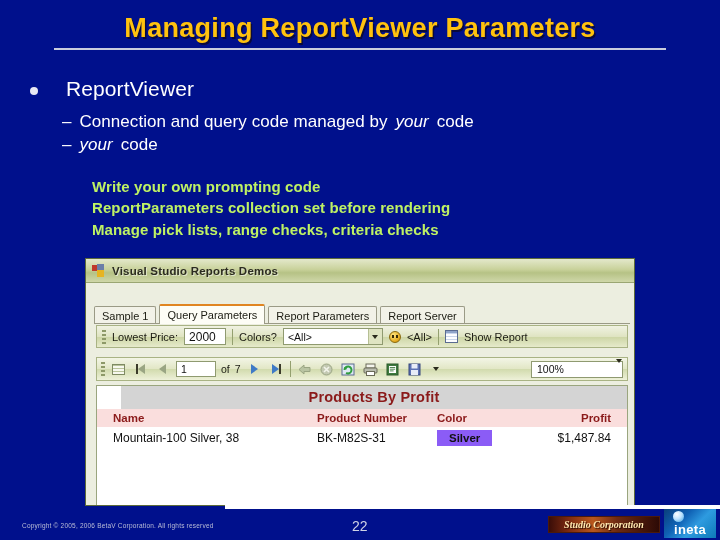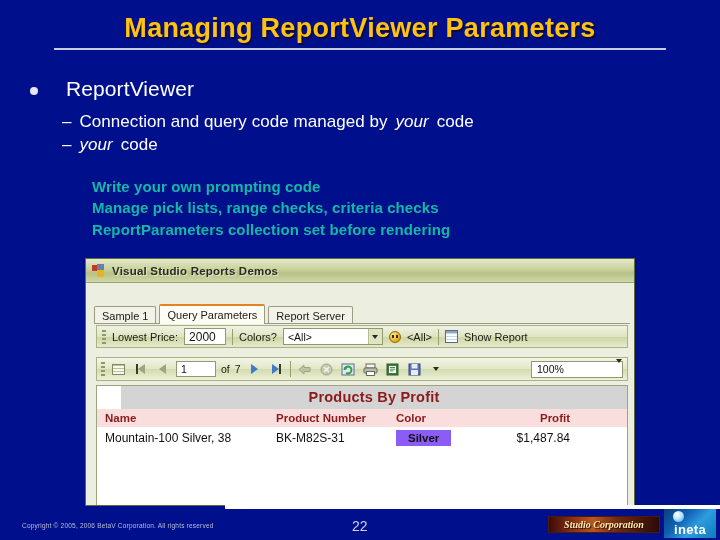--- a/index.html
+++ b/index.html
@@ -50,21 +50,21 @@
   .lvl2 .row {
     display:flex; align-items:baseline; gap:8px;
     color:#ffffff; font-size:17px; line-height:1.35;
     letter-spacing:0.05px;
   }
   .lvl2 .dash { flex:0 0 auto; }
   .lvl2 em { font-style:italic; }
 
   .lvl3 {
     position:absolute; left:92px; top:176px; width:600px;
-    color:#14b8a6; font-weight:bold; font-size:15px; line-height:1.42;
+    color:#bef264; font-weight:bold; font-size:15px; line-height:1.42;
     letter-spacing:0.1px;
   }
 
   
   .shot {
     position:absolute; left:85px; top:258px; width:550px; height:248px;
     background:#eceee0;
     border:1px solid #5d6b3a;
     overflow:hidden;
     font-size:11px;
@@ -214,21 +214,21 @@
   }
   .rpt-head {
     display:flex; background:#fadedd;
     color:#8b1a1a; font-weight:bold; font-size:11.5px;
     padding:3px 0;
   }
   .rpt-row {
     display:flex; background:#ffffff; color:#111; font-size:12px;
     padding:3px 0; align-items:center;
   }
-  .c-name  { width:179px; padding-left:8px; }
+  .c-name  { width:220px; padding-left:16px; }
   .c-num   { width:120px; }
   .c-color { width:82px; }
   .c-prof  { width:100px; text-align:right; padding-right:8px; }
   .rpt-row .c-color span {
     background:#8b5cf6; display:inline-block; padding:2px 12px;
     font-weight:bold; font-size:11.5px;
   }
 
   
   .copyright {
@@ -294,41 +294,42 @@
   </div>
   <div class="row">
     <span class="dash">–</span>
       <em>your</em>
       <span> code</span>
   </div>
 </div>
 
 <div class="lvl3">
   <div>Write your own prompting code</div>
+  <div>ReportParameters collection set before rendering</div>
   <div>Manage pick lists, range checks, criteria checks</div>
-  <div>ReportParameters collection set before rendering</div>
 </div>
 
 <div class="shot">
  <div class="shot-inner">
 
   <div class="titlebar">
     <span class="vs-ico">
       <i class="sq1"></i>
           <i class="sq2"></i>
           <i class="sq3"></i>
     </span>
     <span class="tb-text">Visual Studio Reports Demos</span>
   </div>
 
   <div class="client"></div>
 
   <div class="tabstrip">
     <div class="tab">Sample 1</div>
     <div class="tab active">Query Parameters</div>
+    <div class="tab">Report Parameters</div>
     <div class="tab">Report Server</div>
   </div>
   <div class="tab-underline"></div>
 
   <div class="ptb">
     <span class="grip"></span>
     <span class="lbl">Lowest Price:</span>
     <span class="txtbox">2000</span>
     <span class="sep"></span>
     <span class="lbl">Colors?</span>

